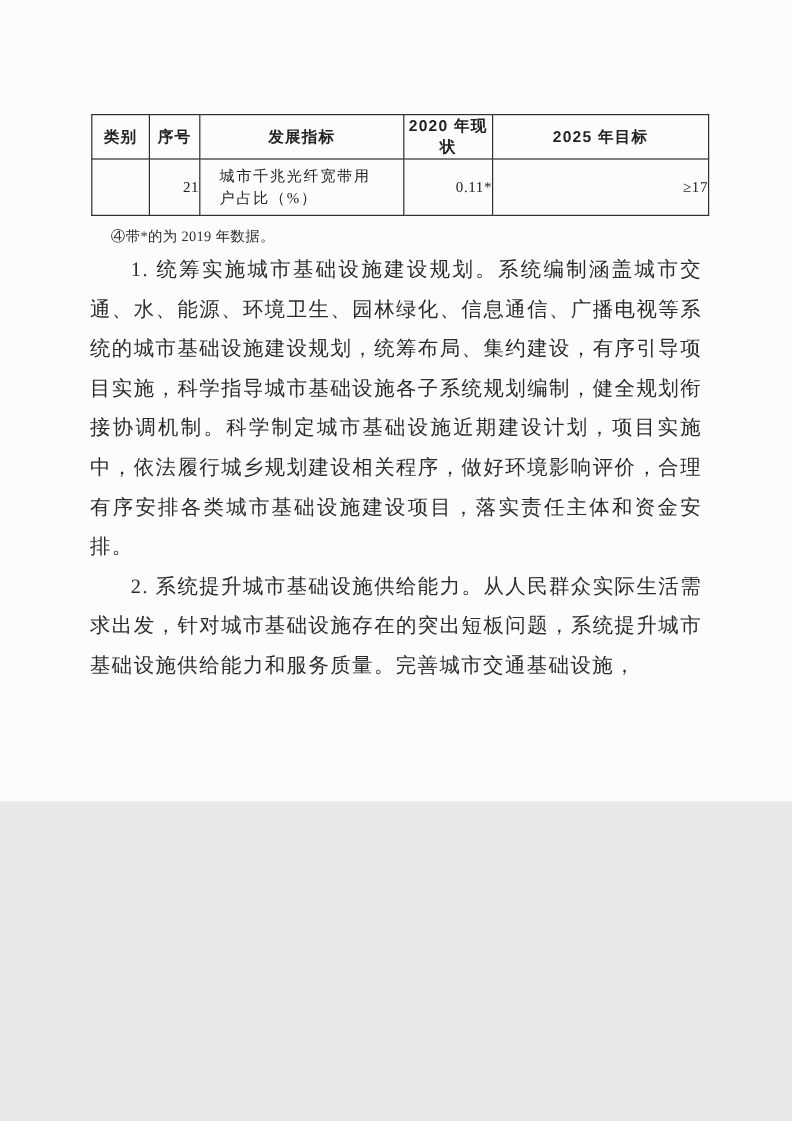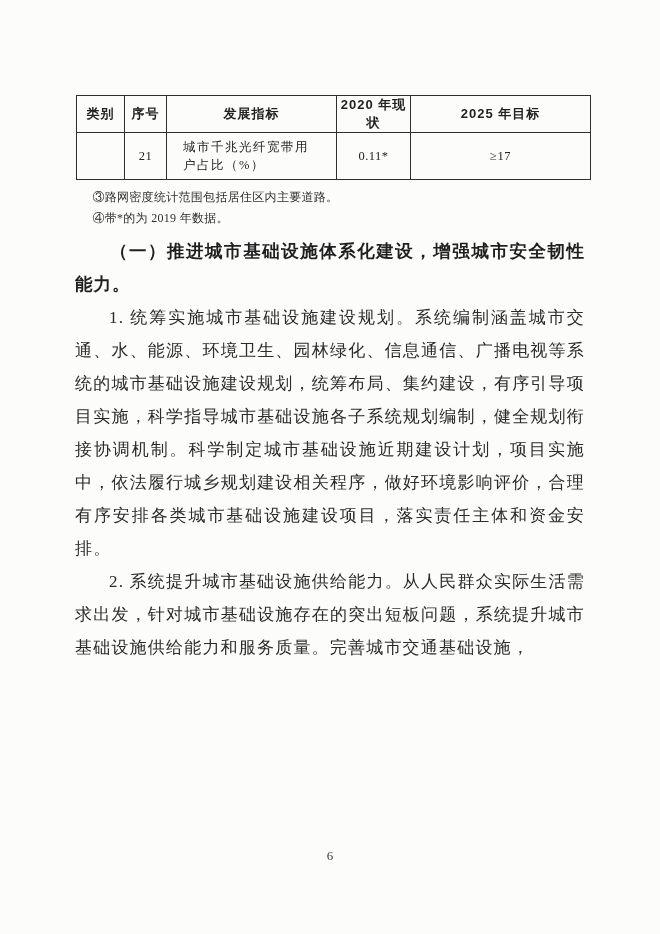--- a/index.html
+++ b/index.html
@@ -1,19 +1,19 @@
 <!DOCTYPE html>
 <html><head>
 <meta charset="utf-8">
 <style>
   html, body { margin: 0; padding: 0; background: #e8e8e8; }
   .page {
     position: relative;
     width: 660px;
-    height: 934px;
+    height: 668px;
     margin: 0 auto;
     background: #fcfcfb;
     color: #2b2b2b;
     font-family: "Liberation Serif", serif;
     overflow: hidden;
   }
 
   
   table.indicator-table {
     border-collapse: collapse;
@@ -32,21 +32,21 @@
     font-family: "Liberation Sans", sans-serif;
     font-weight: bold;
     font-size: 13px;
     height: 29px;
     text-align: center;
     letter-spacing: 1px;
   }
   table.indicator-table td {
     font-size: 12.5px;
     height: 42px;
-    text-align: center;
+    text-align: right;
     letter-spacing: 0.5px;
   }
   table.indicator-table td.indicator-cell {
     text-align: left;
     padding: 2px 16px;
     line-height: 18px;
     letter-spacing: 1.5px;
   }
   .col-category { width: 48px; }
   .col-index    { width: 42px; }
@@ -132,25 +132,23 @@
         <td></td>
         <td>21</td>
         <td class="indicator-cell">城市千兆光纤宽带用户占比（%）</td>
         <td>0.11*</td>
         <td>≥17</td>
       </tr>
     </tbody>
   </table>
 
   <div class="notes">
-    <p>③路网密度统计范围包括居住区内主要道路。</p>
     <p>④带*的为 2019 年数据。</p>
   </div>
 
   <div class="content">
-    <p class="sub-heading">（一）推进城市基础设施体系化建设，增强城市安全韧性能力。</p>
     <p class="body-para">1. 统筹实施城市基础设施建设规划。系统编制涵盖城市交通、水、能源、环境卫生、园林绿化、信息通信、广播电视等系统的城市基础设施建设规划，统筹布局、集约建设，有序引导项目实施，科学指导城市基础设施各子系统规划编制，健全规划衔接协调机制。科学制定城市基础设施近期建设计划，项目实施中，依法履行城乡规划建设相关程序，做好环境影响评价，合理有序安排各类城市基础设施建设项目，落实责任主体和资金安排。</p>
     <p class="body-para">2. 系统提升城市基础设施供给能力。从人民群众实际生活需求出发，针对城市基础设施存在的突出短板问题，系统提升城市基础设施供给能力和服务质量。完善城市交通基础设施，</p>
   </div>
 
   <div class="page-number">6</div>
 
 </div>
 
 </body></html>

